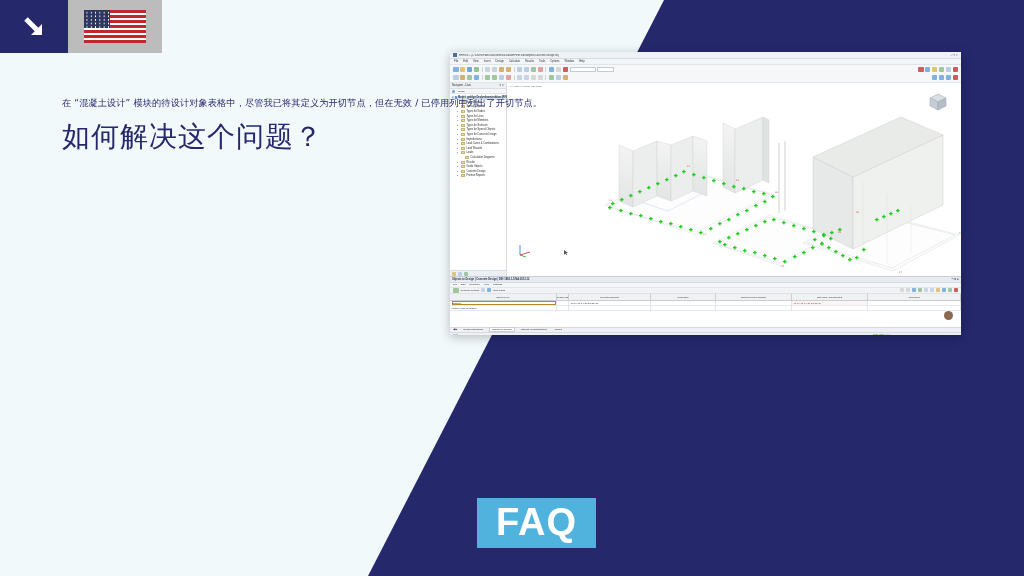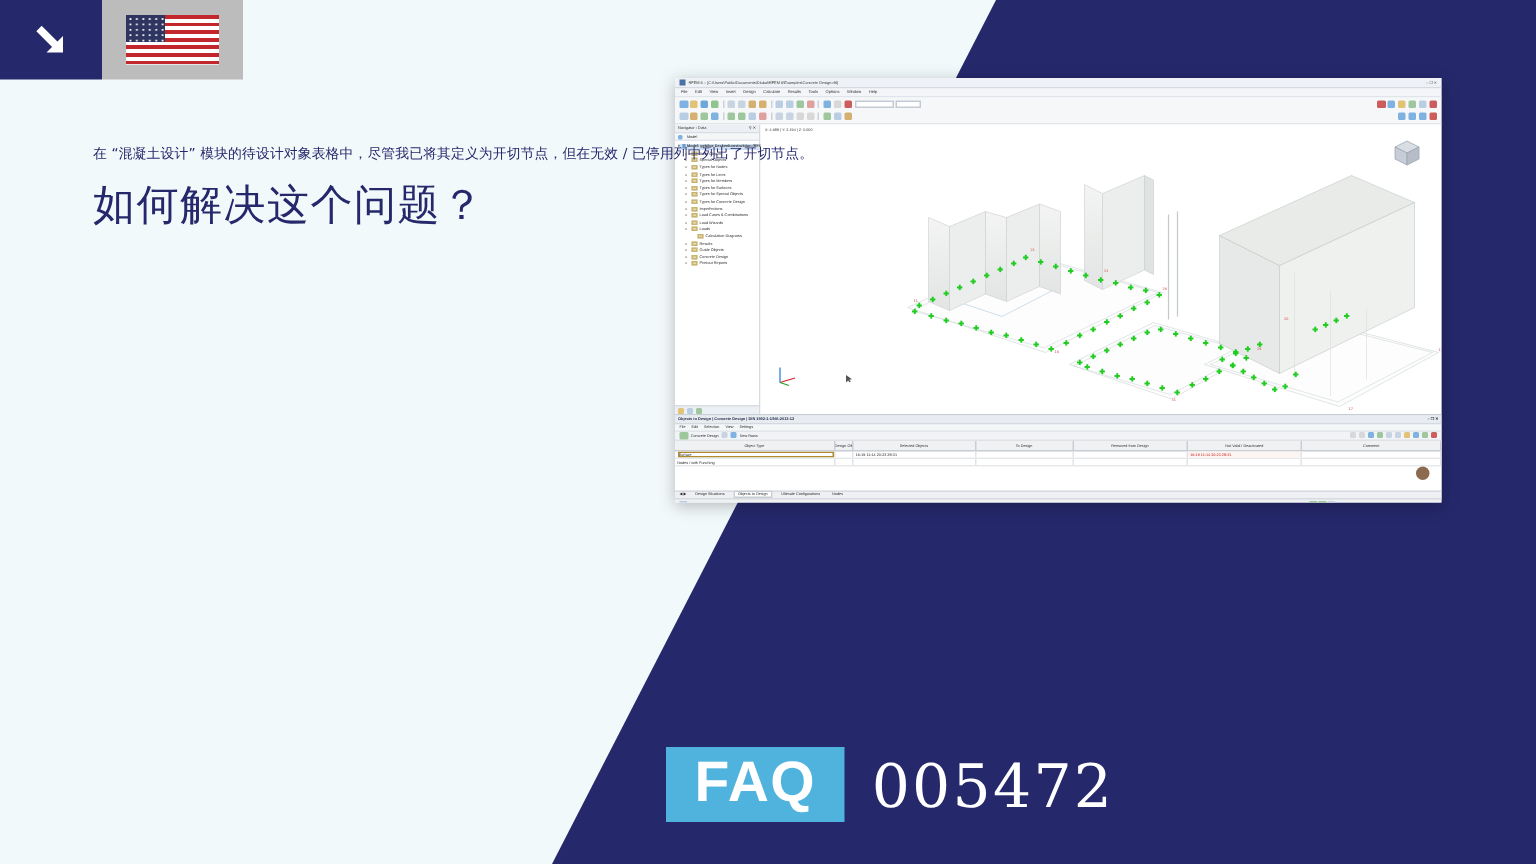--- a/index.html
+++ b/index.html
@@ -79,22 +79,22 @@
   .logo .mark .bar-bot{ position:absolute; left:0; top:22px; width:44px; height:3.5px; background:#fff; }
   .logo .mark .post{ position:absolute; left:10px; top:0px; width:2.2px; height:19px; background:#fff; }
   .logo .mark svg{ position:absolute; left:0; top:0; }
   .logo .wordmark{
     color:#ffffff; font-size:13.5px; font-weight:bold; margin-top:3px;
     letter-spacing:0.2px;
   }
 
   
   .faq-row{
-    position:absolute; left:444px; bottom:28px; z-index:5;
-    display:flex; align-items:flex-end; gap:18px;
+    position:absolute; left:477px; bottom:28px; z-index:5;
+    display:flex; align-items:center; gap:28px;
   }
   .faq-badge{
     background:#4fb3dd; color:#ffffff;
     font-size:38px; font-weight:bold; letter-spacing:1px;
     padding:5px 19px 7px 19px; line-height:1;
   }
   .faq-number{
     color:#ffffff; font-size:40px; letter-spacing:1.5px;
     font-family:"DejaVu Serif", serif;
   }
@@ -246,21 +246,20 @@
   </div>
 
   <div class="text-col">
     <div class="question-sub">在 “混凝土设计” 模块的待设计对象表格中，尽管我已将其定义为开切节点，但在无效 / 已停用列中列出了开切节点。</div>
     <div class="question-main">如何解决这个问题？</div>
   </div>
 
 
   <div class="faq-row">
     <span class="faq-badge">FAQ</span>
-    <span class="faq-number">005472</span>
   </div>
 
   <div class="shot">
 
     <div class="titlebar">
       <span class="tb-ico"></span>
       <span class="tb-txt">RFEM 6 – [C:\Users\Public\Documents\Dlubal\RFEM 6\Examples\Concrete Design.rf6]</span>
       <span class="tb-btns">–  ❐  ✕</span>
     </div>
 

